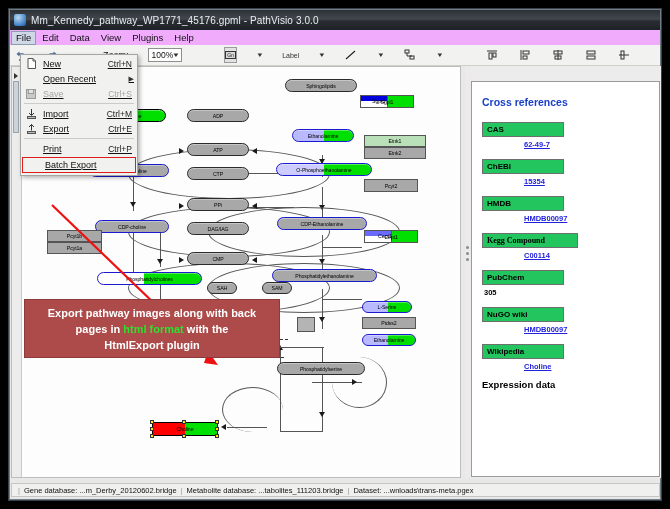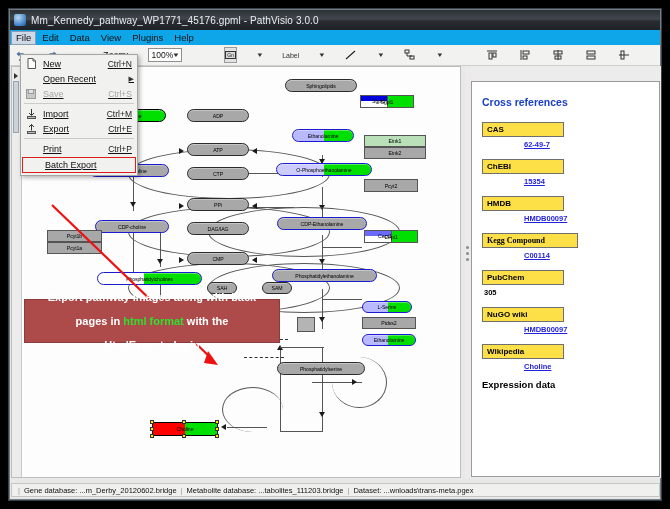--- a/index.html
+++ b/index.html
@@ -30,21 +30,21 @@
     background:radial-gradient(circle at 35% 30%,#bcd9f2,#3d7fc4 70%,#1d4f88);
     margin-right:5px;flex:0 0 auto;
   }
   .tb-title{
     color:#e9eef3;font-size:10px;letter-spacing:.1px;white-space:nowrap;
   }
 
   
   .menubar{
     position:absolute;left:0;top:20px;width:100%;height:15px;
-    background:#0ea5e9;border-bottom:1px solid #d3d3d0;
+    background:#f0abfc;border-bottom:1px solid #d3d3d0;
     display:flex;align-items:center;font-size:9.5px;color:#111;
   }
   .menubar .mi{padding:1px 5px;margin-left:1px;white-space:nowrap;line-height:12px;}
   .menubar .mi.open{background:#cfd8e6;border:1px solid #8d9bb0;padding:0 4px;}
 
   
   .toolbar{
     position:absolute;left:0;top:35px;width:100%;height:21px;
     background:#f2f2f1;border-bottom:1px solid #cfcfcb;
     display:flex;align-items:center;gap:19px;padding-left:4px;box-sizing:border-box;
@@ -153,21 +153,21 @@
   .tab.active{background:#fff;height:14px;padding-top:2px;}
   .sbpanel{
     position:absolute;left:6px;top:15px;right:1px;bottom:1px;
     background:#fff;border:1px solid #9a9a9a;box-sizing:border-box;overflow:hidden;
   }
   .xref-h{
     color:#1a40c8;font-weight:bold;font-size:10.5px;margin:14px 0 0 10px;
   }
   .xbox{
     margin:10px 0 0 10px;width:82px;height:15px;
-    border:1px solid #6f6f6f;background:#fde047;
+    border:1px solid #6f6f6f;background:#22c55e;
     display:flex;align-items:center;padding-left:4px;box-sizing:border-box;
     font-weight:bold;font-size:8px;color:#000;
   }
   .xbox.wide{width:96px;font-family:Liberation Serif, serif;}
   .xval{margin:3px 0 0 12px;font-size:7.5px;font-weight:bold;}
   .xval a{color:#2222dd;text-decoration:underline;padding-left:40px;}
   .xval.plain{color:#000;font-weight:bold;}
   .expr{margin:8px 0 0 10px;font-weight:bold;font-size:9.5px;color:#000;}
 
   
@@ -471,21 +471,21 @@
       <div class="sel-h" style="left:203px;top:360px;"></div>
       <div class="sel-h" style="left:138px;top:367px;"></div>
       <div class="sel-h" style="left:170px;top:367px;"></div>
       <div class="sel-h" style="left:203px;top:367px;"></div>
 
       <svg class="redarrow" style="left:0;top:0;width:450px;height:412px;" viewBox="0 0 450 412">
         <line x1="40" y1="138" x2="200" y2="292" stroke="#ee1111" stroke-width="2.2"></line>
         <polygon points="196,284 206,298 192,296" fill="#ee1111"></polygon>
       </svg>
 
-      <div class="callout" style="left:12px;top:232px;width:256px;height:44px;gap:8px;">
+      <div class="callout" style="left:12px;top:232px;width:256px;height:59px;">
         <div>Export pathway images along with back</div>
         <div>
           <span>pages in </span><span class="green">html format</span><span> with the</span>
         </div>
         <div>HtmlExport plugin</div>
       </div>
 
     </div>
   </div>
 

